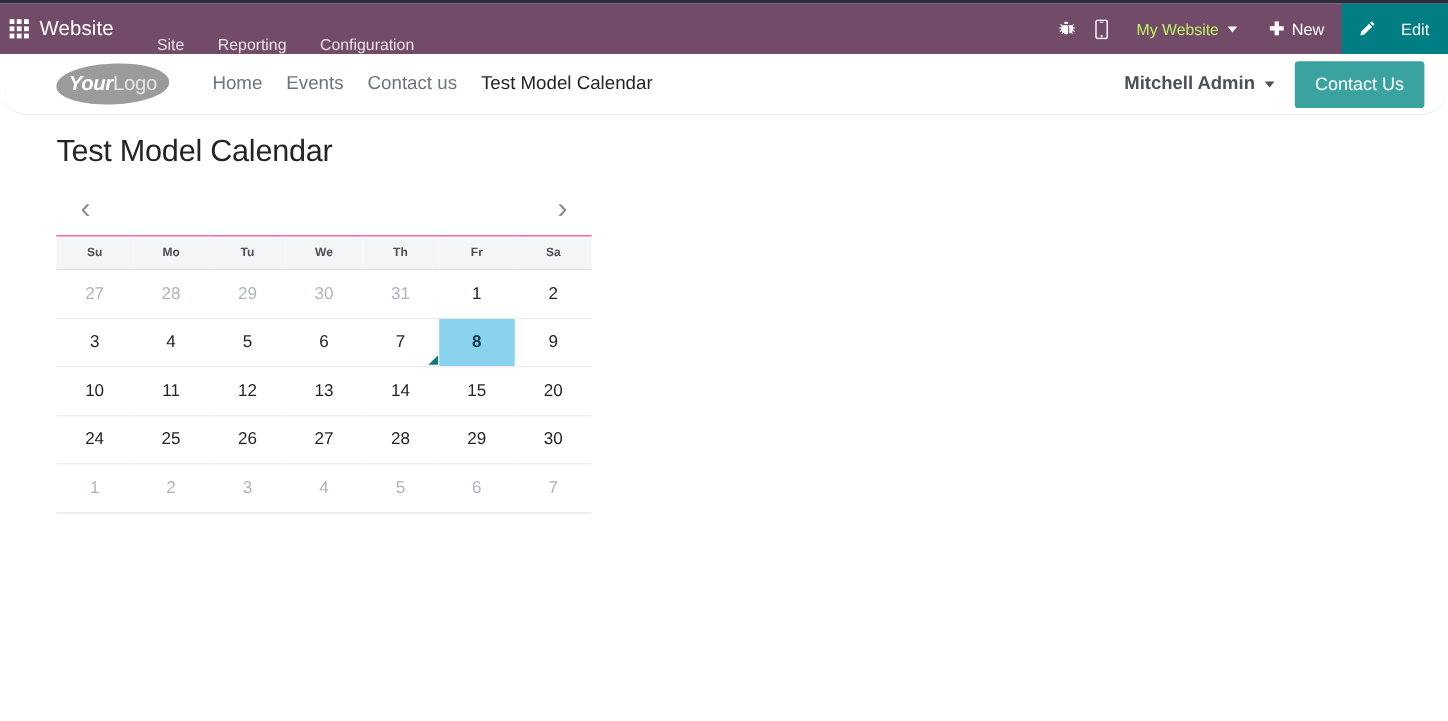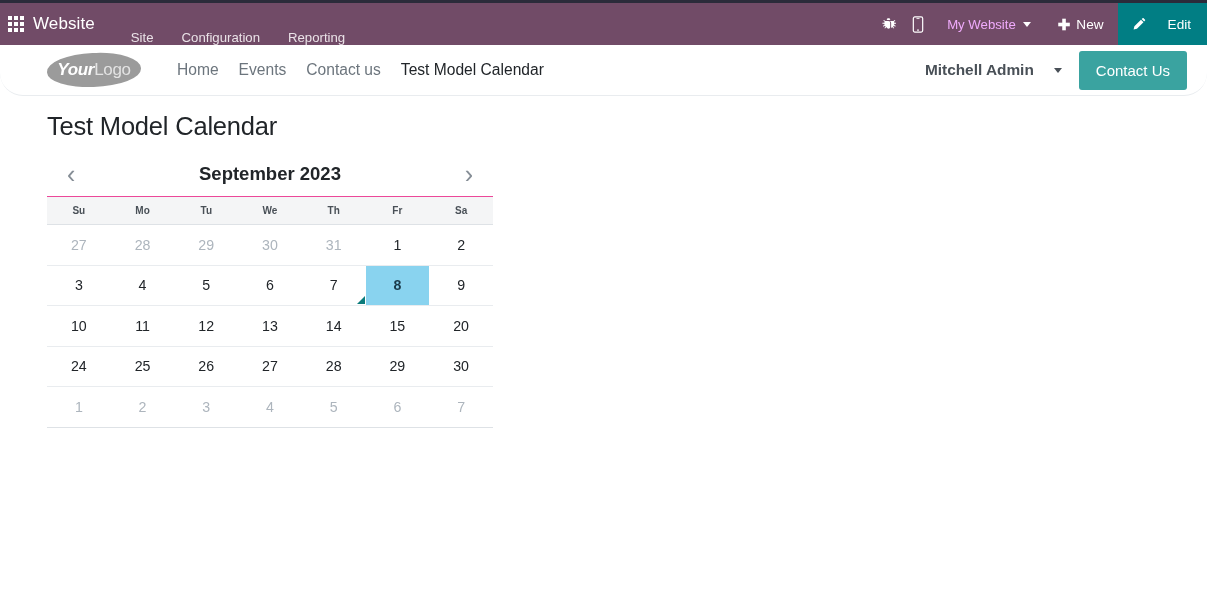--- a/index.html
+++ b/index.html
@@ -87,21 +87,21 @@
     width: 30px;
     cursor: pointer;
     color: #fff;
   }
   .o-website-switcher {
     display: flex;
     align-items: center;
     gap: 7px;
     padding: 0 13px 0 14px;
     font-size: 13.2px;
-    color: #f0abfc;
+    color: #bef264;
     cursor: pointer;
     white-space: nowrap;
   }
   .caret-down {
     width: 0; height: 0;
     border-left: 4.5px solid transparent;
     border-right: 4.5px solid transparent;
     border-top: 5px solid #ffffff;
     display: inline-block;
   }
@@ -182,21 +182,21 @@
 
   .site-header-right {
     margin-left: auto;
     display: flex;
     align-items: center;
     gap: 17px;
   }
   .user-menu {
     display: flex;
     align-items: center;
-    gap: 20px;
+    gap: 8px;
     font-size: 15.4px;
     font-weight: 700;
     color: #495057;
     cursor: pointer;
     white-space: nowrap;
   }
   .caret-down-dark {
     width: 0; height: 0;
     border-left: 4.5px solid transparent;
     border-right: 4.5px solid transparent;
@@ -316,22 +316,22 @@
         <i></i>
         <i></i>
         <i></i>
     </span>
   </div>
 
   <div class="o-brand">Website</div>
 
   <div class="o-menu-items">
     <div class="o-menu-item">Site</div>
+    <div class="o-menu-item">Reporting</div>
     <div class="o-menu-item">Configuration</div>
-    <div class="o-menu-item">Reporting</div>
   </div>
 
   <div class="o-navbar-right">
 
     <div class="o-sys-icon">
       <svg width="15" height="15" viewBox="0 0 16 16" fill="#ffffff">
         <path d="M8 1.2c-.9 0-1.7.5-2.1 1.2.3.2.6.4.8.7h2.6c.2-.3.5-.5.8-.7C9.7 1.7 8.9 1.2 8 1.2z"></path>
         <path d="M4.6 4.2 3.1 3.1l-.6.8 1.5 1.1c-.2.4-.3.8-.4 1.2H1.5v1h2.1c0 .5.1.9.2 1.3l-1.7.9.5.9 1.6-.9c.2.3.4.6.7.9l-1.3 1.3.7.7 1.3-1.3c.4.3.9.5 1.4.6V6.5c0-1.3 1.1-2.3 2.3-2.3h-4c-.2 0-.4 0-.7 0z"></path>
         <rect x="6.2" y="4.2" width="3.6" height="8.3" rx="1.8"></rect>
         <path d="M11.4 4.2c-.2 0-.5 0-.7 0 1.3 0 2.3 1 2.3 2.3v5.1c.5-.1 1-.3 1.4-.6l1.3 1.3.7-.7-1.3-1.3c.3-.3.5-.6.7-.9l1.6.9.5-.9-1.7-.9c.1-.4.2-.8.2-1.3h2.1v-1h-2.1c-.1-.4-.2-.8-.4-1.2l1.5-1.1-.6-.8-1.5 1.1z" transform="translate(-2.2,0)"></path>
@@ -392,21 +392,20 @@
 </div>
 
 <div class="page-body">
 
   <h1 class="page-title">Test Model Calendar</h1>
 
   <div class="calendar">
 
     <div class="cal-nav">
       <span class="cal-arrow">‹</span>
-      <span class="cal-month">September 2023</span>
       <span class="cal-arrow">›</span>
     </div>
 
     <table class="cal-table">
       <thead>
         <tr id="weekday-row">
             <th>Su</th>
             <th>Mo</th>
             <th>Tu</th>
             <th>We</th>

